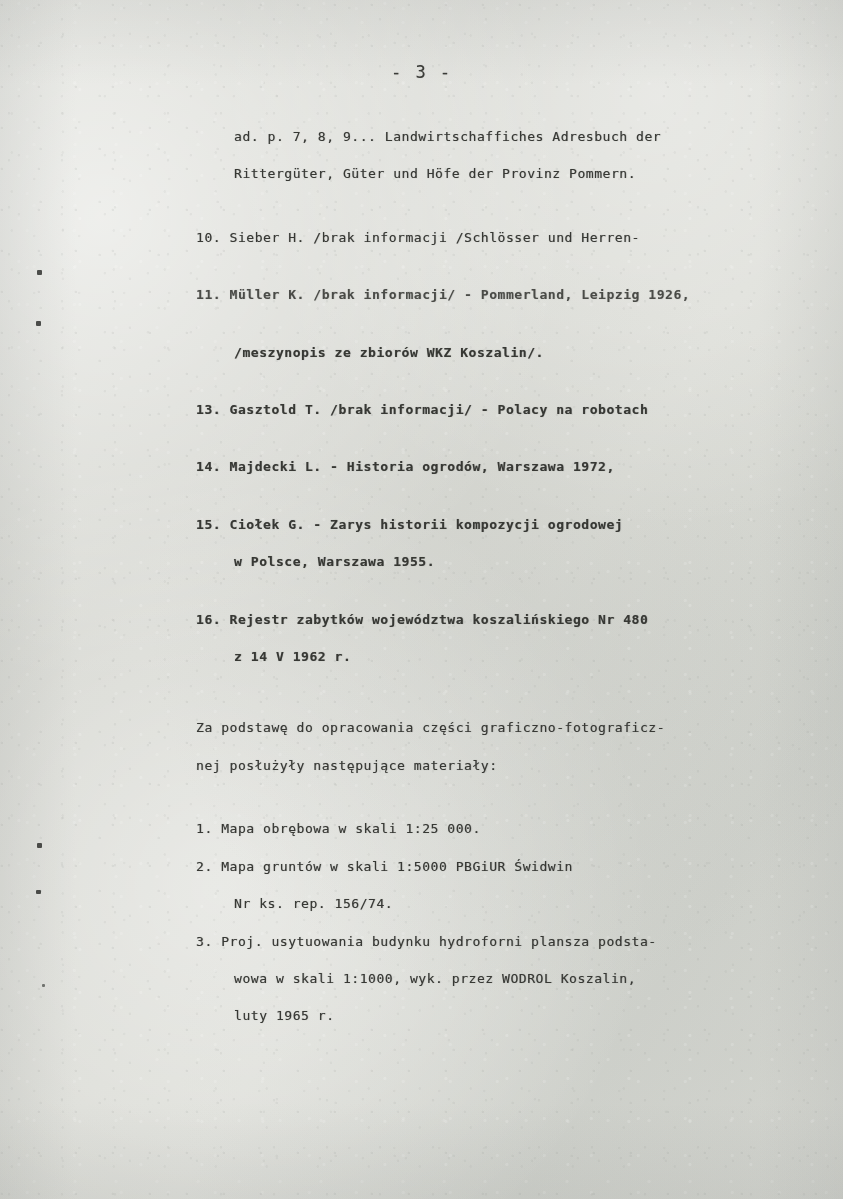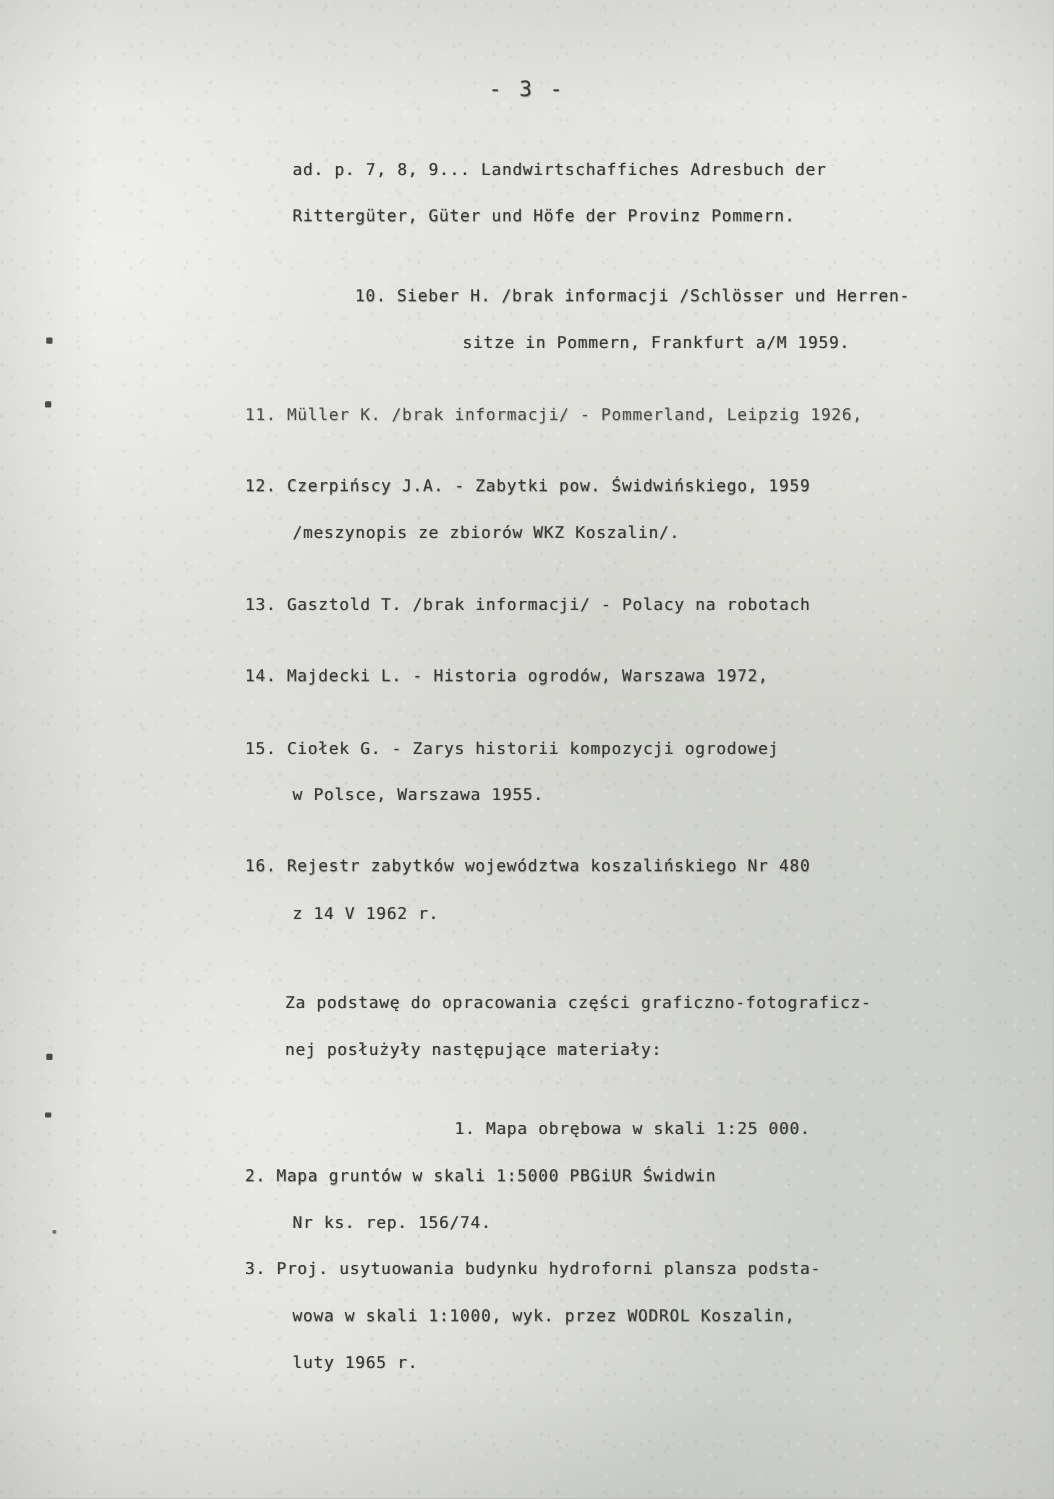--- a/index.html
+++ b/index.html
@@ -86,23 +86,23 @@
     color: #373834;
     text-shadow:
       0.45px 0.35px 0.75px rgba(90,92,90,0.50),
       -0.25px 0.25px 0.5px rgba(120,122,120,0.28);
   }
   .line.faint {
     color: #4a4b47;
     text-shadow: 0.5px 0.4px 0.9px rgba(110,112,110,0.45);
   }
   .indent { padding-left: 38px; }
-  .gap-sm { margin-top: 20px; }
-  .gap-md { margin-top: 26px; text-align: center; }
-  .gap-lg { margin-top: 34px; margin-left: 32px; }
+  .gap-sm { margin-top: 20px; font-weight: bold; }
+  .gap-md { margin-top: 26px; }
+  .gap-lg { margin-top: 34px; }
 
   .speck {
     position: absolute;
     background: #2a2b28;
     border-radius: 1px;
     z-index: 4;
     opacity: 0.82;
   }
 </style>
 </head>
@@ -125,29 +125,27 @@
 
     <div class="body-block">
 
       <div>
         <div class="line indent">ad. p. 7, 8, 9... Landwirtschaffiches Adresbuch der</div>
         <div class="line indent">Rittergüter, Güter und Höfe der Provinz Pommern.</div>
       </div>
 
       <div class="gap-md">
         <div class="line">10. Sieber H. /brak informacji /Schlösser und Herren-</div>
-        <div class="line indent">sitze in Pommern, Frankfurt a/M 1959.</div>
       </div>
 
       <div class="gap-sm">
         <div class="line faint">11. Müller K. /brak informacji/ - Pommerland, Leipzig 1926,</div>
       </div>
 
       <div class="gap-sm">
-        <div class="line">12. Czerpińscy J.A. - Zabytki pow. Świdwińskiego, 1959</div>
         <div class="line indent">/meszynopis ze zbiorów WKZ Koszalin/.</div>
       </div>
 
       <div class="gap-sm">
         <div class="line">13. Gasztold T. /brak informacji/ - Polacy na robotach</div>
       </div>
 
       <div class="gap-sm">
         <div class="line">14. Majdecki L. - Historia ogrodów, Warszawa 1972,</div>
       </div>

